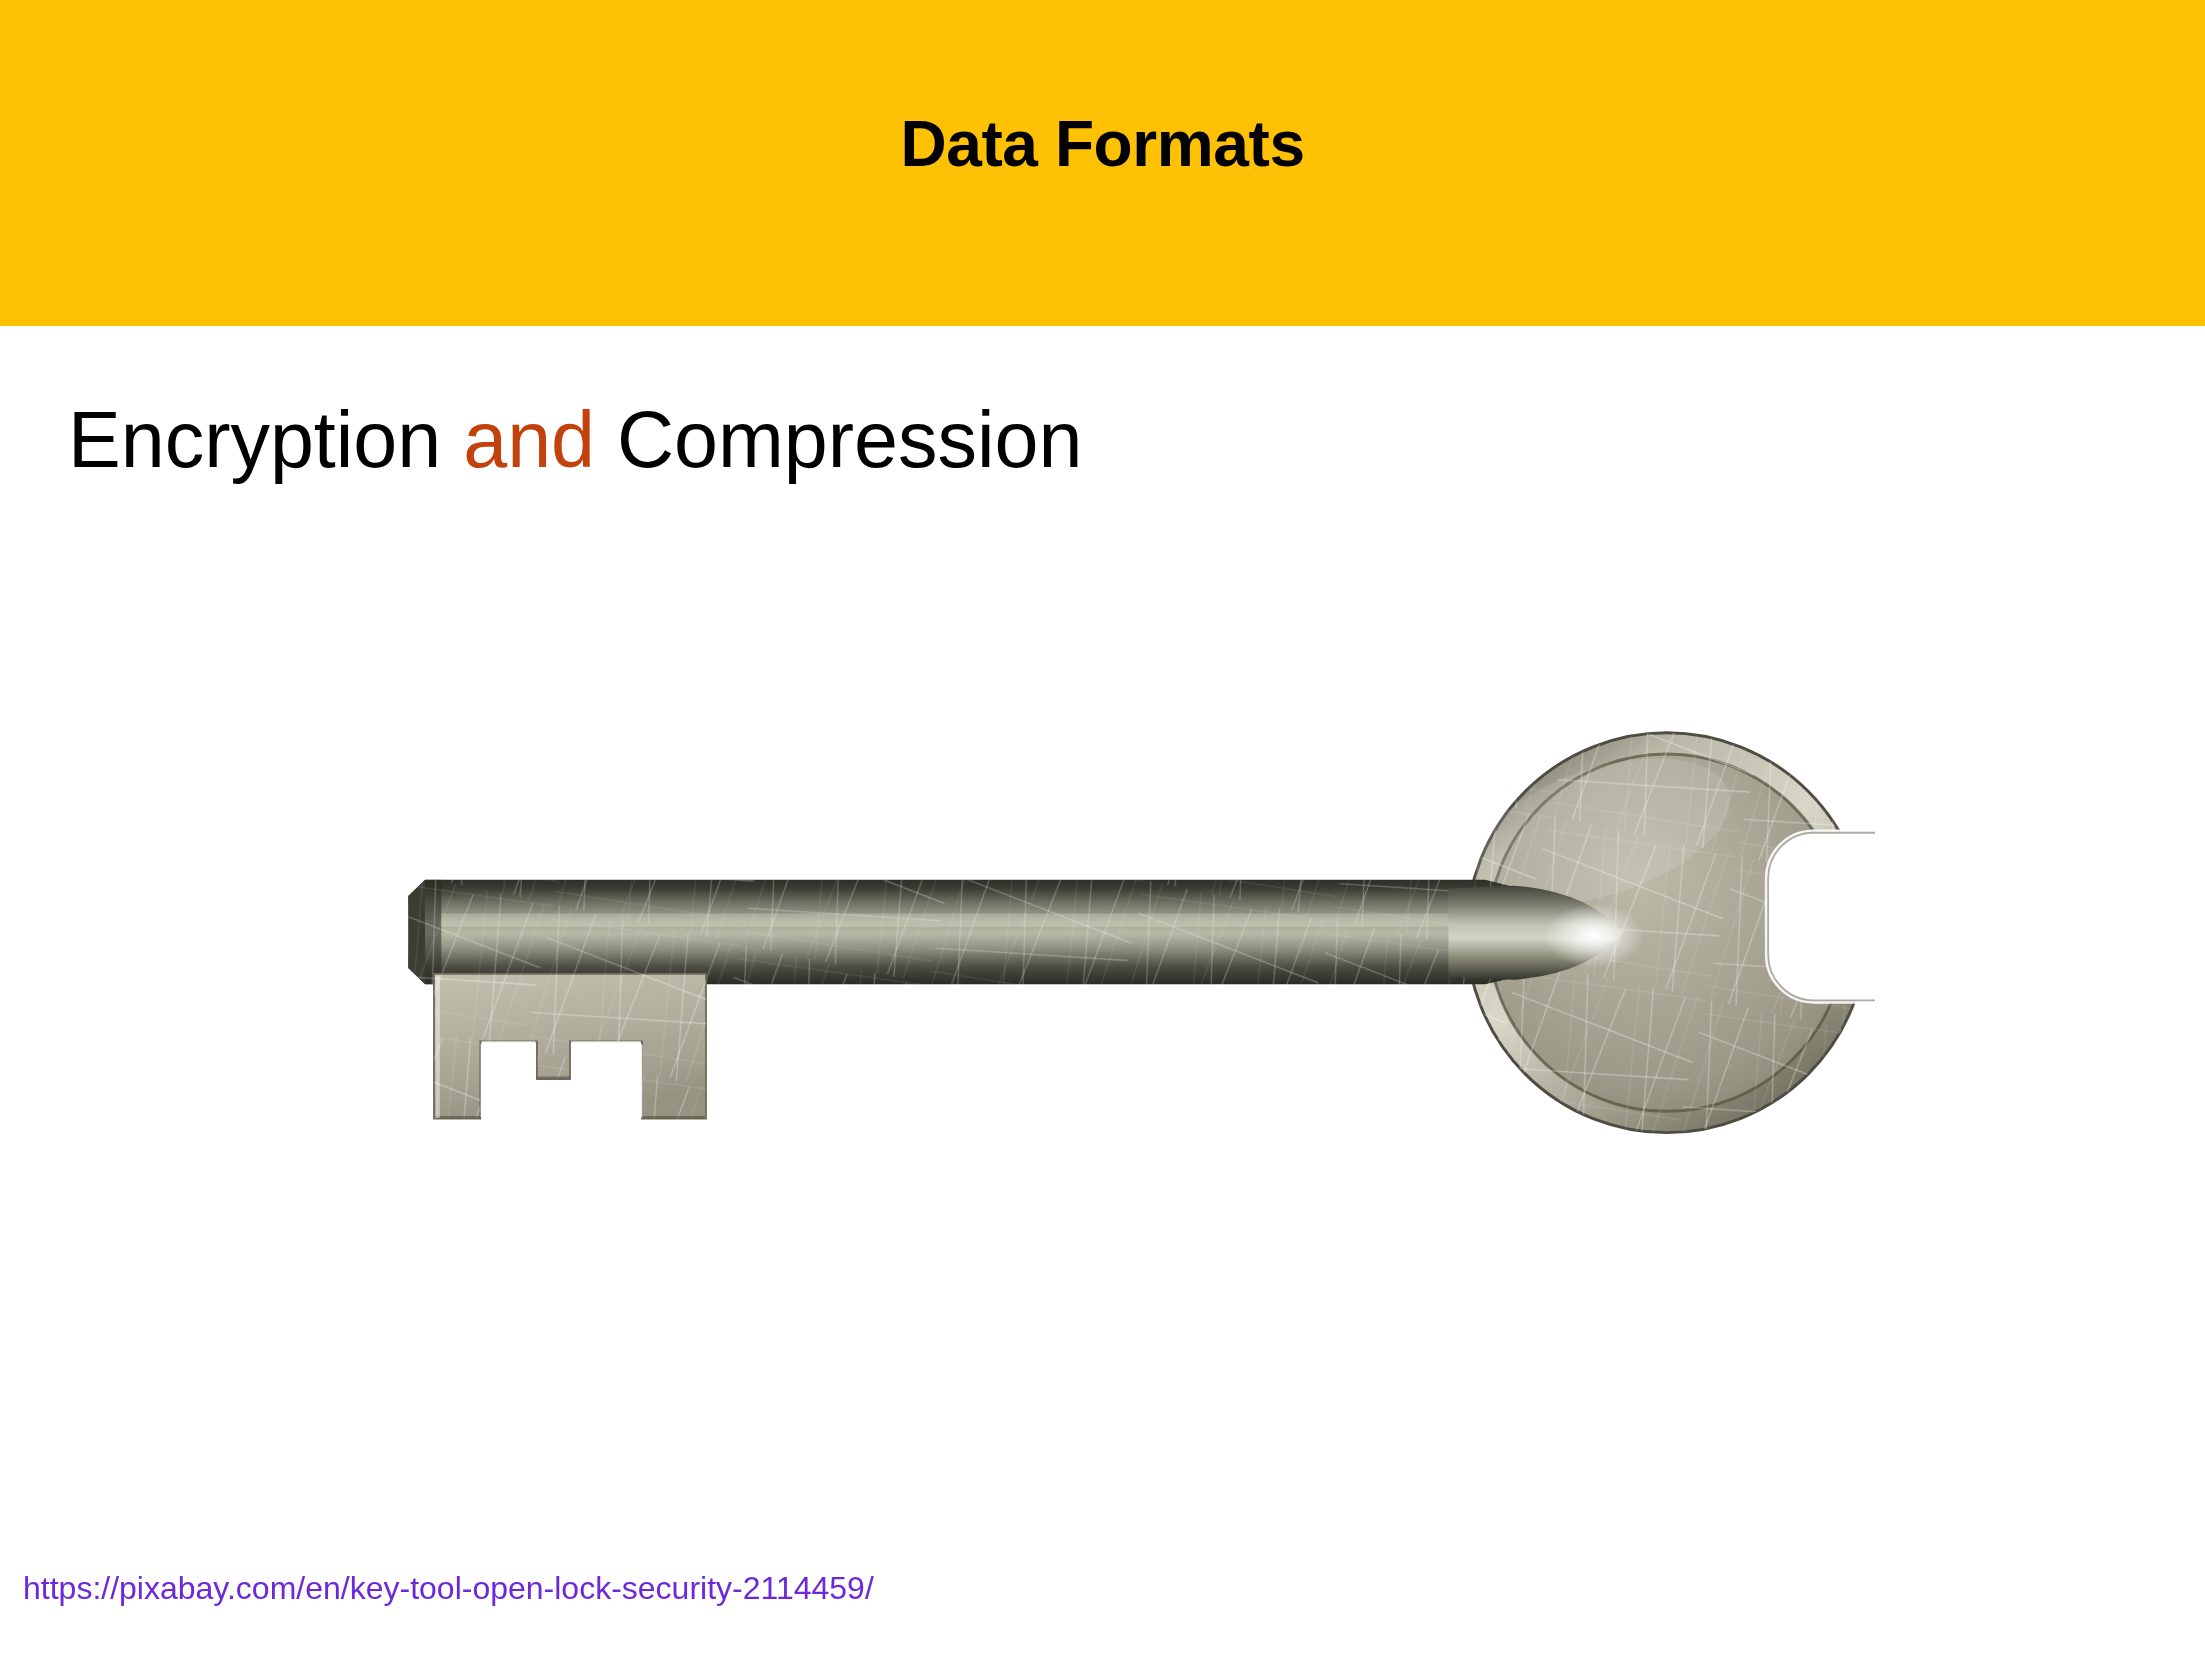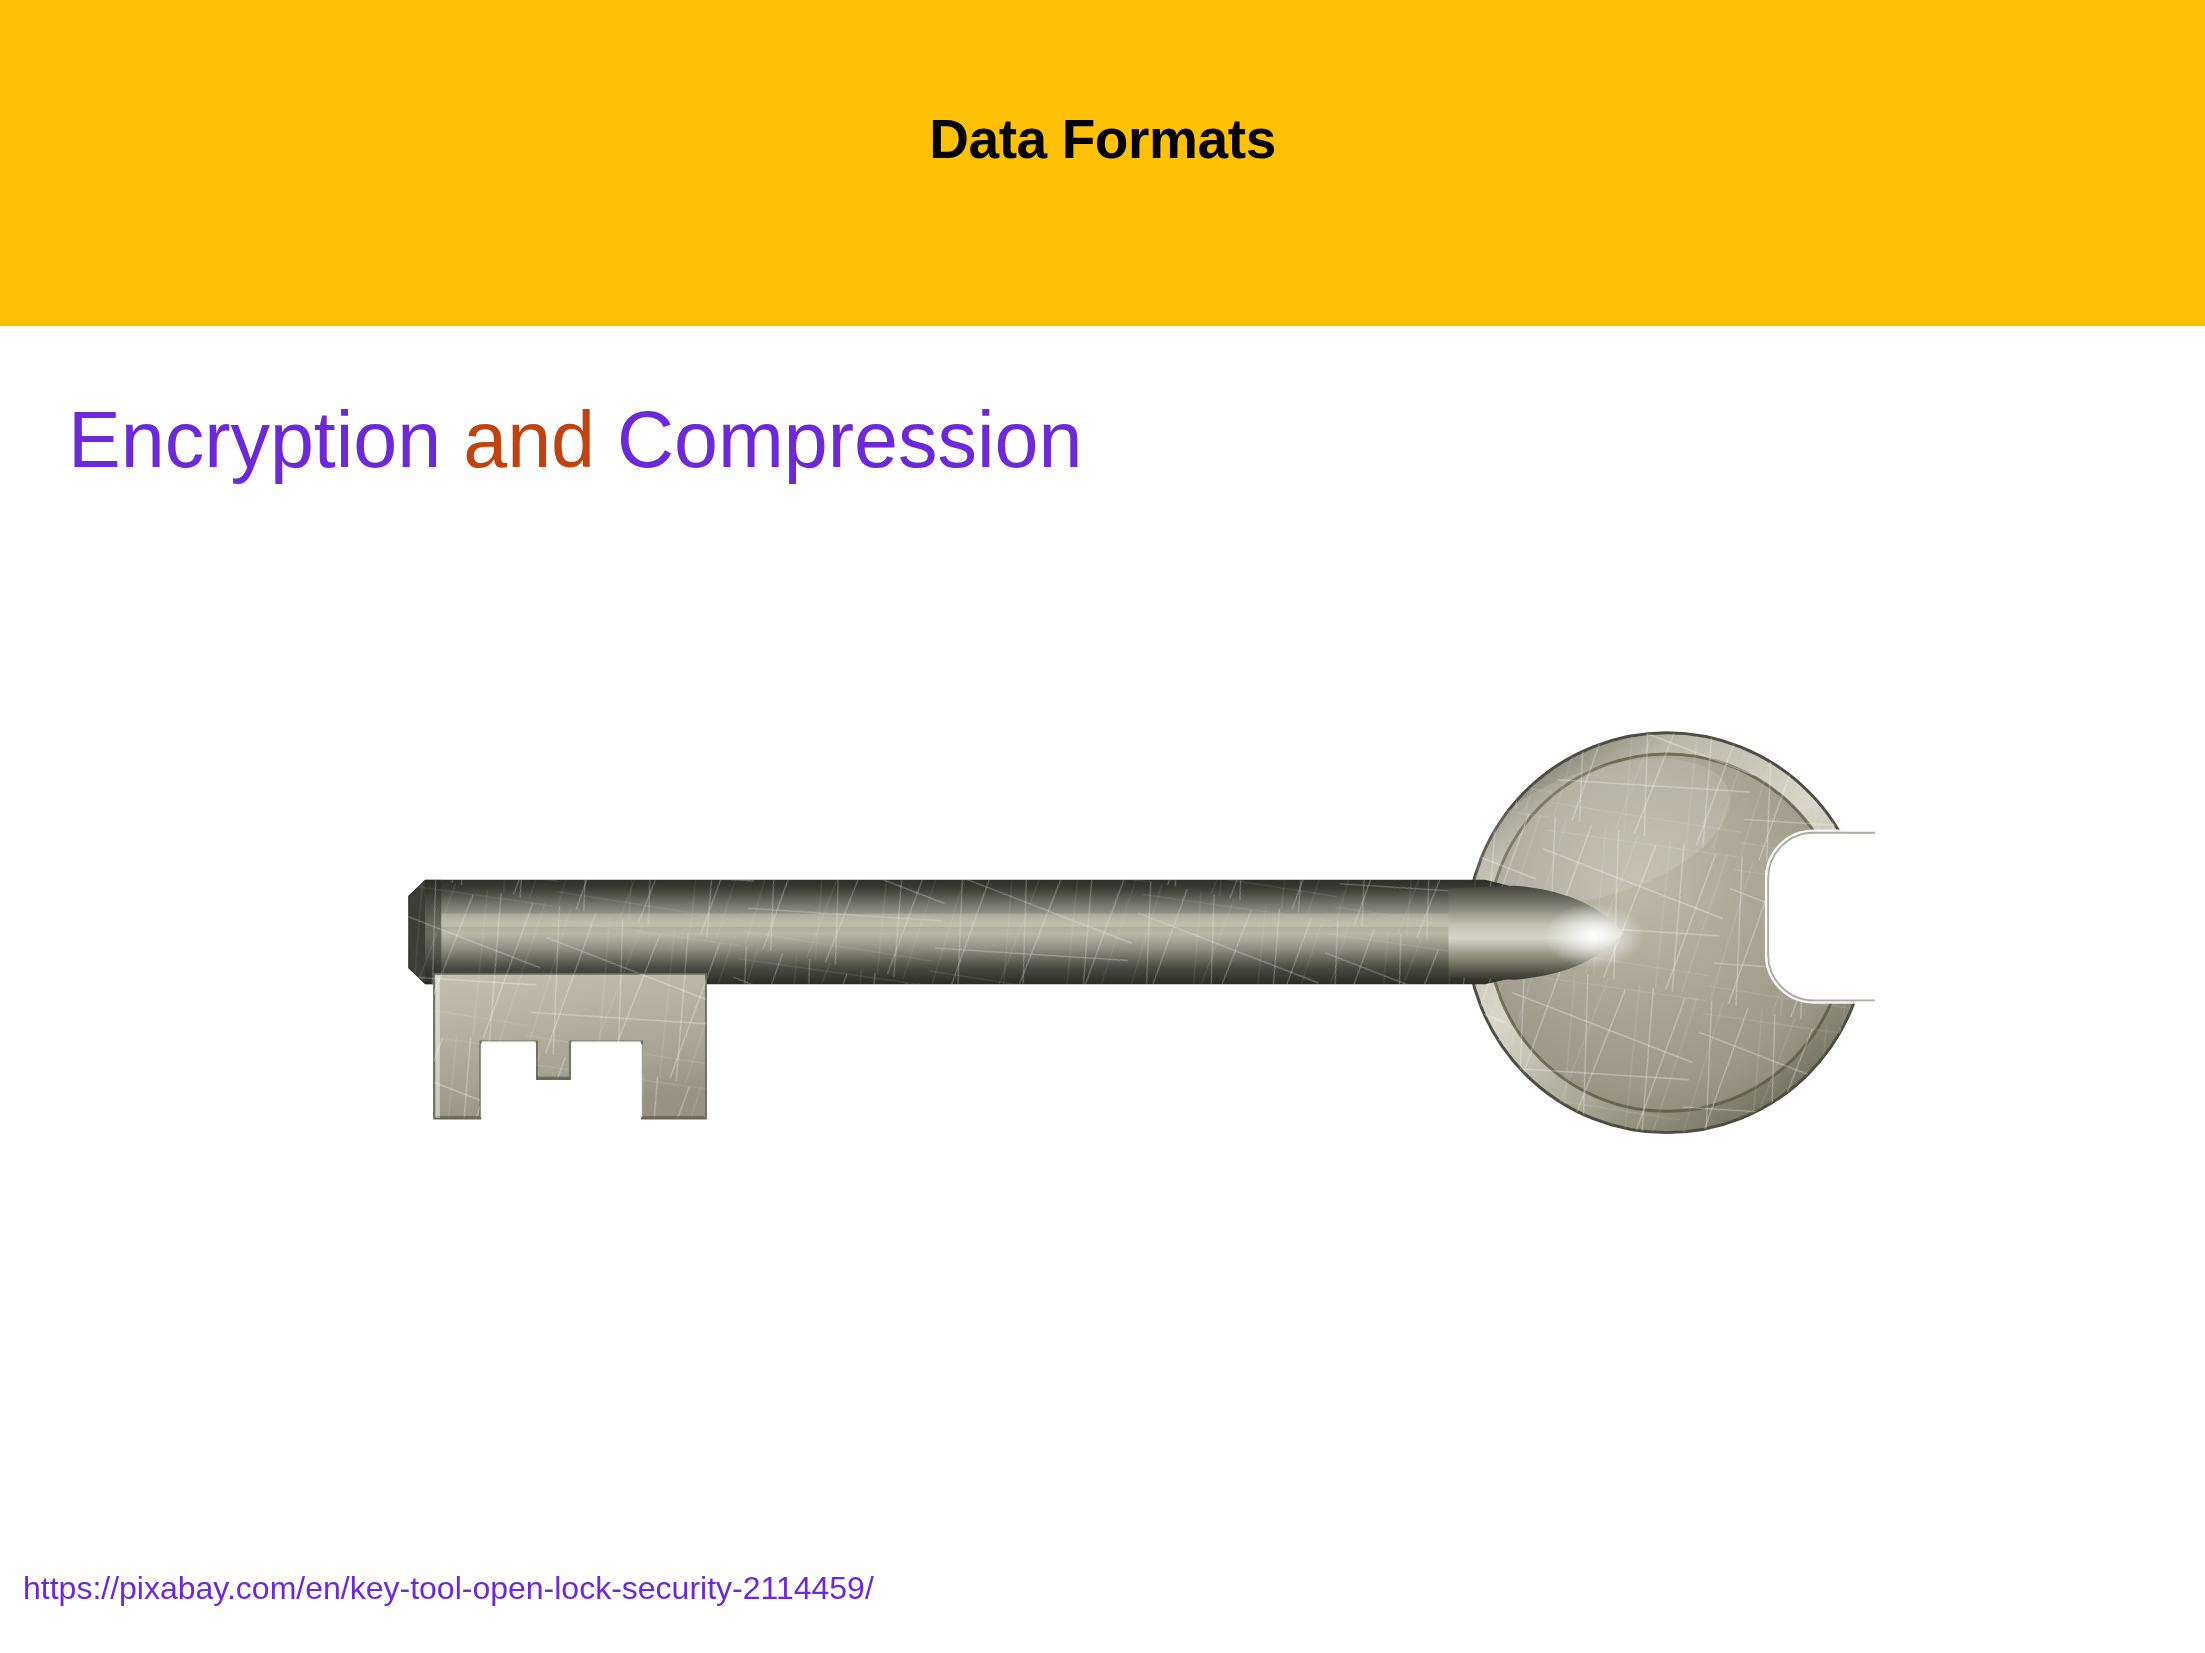--- a/index.html
+++ b/index.html
@@ -29,40 +29,40 @@
     background: #FEC103;
   }
   #slide-title {
     position: absolute;
     left: 0;
     top: 112px;
     width: 2205px;
     text-align: center;
     font-family: "Liberation Sans", sans-serif;
     font-weight: bold;
-    font-size: 55px;
+    font-size: 64px;
     line-height: 1.0;
     letter-spacing: -0.4px;
     color: #000000;
     white-space: nowrap;
   }
 
   
   #subtitle-line {
     position: absolute;
     left: 68px;
     top: 396px;
     font-family: "Liberation Sans", sans-serif;
     font-weight: normal;
     font-size: 79px;
     line-height: 1.12;
     color: #000000;
     white-space: nowrap;
   }
-  .word-red   { color: #6d28d9; }
+  .word-red   { color: #000000; }
   .word-black { color: #c2410c; }
 
   
   #attribution-url {
     position: absolute;
     left: 23px;
     top: 1571px;
     font-family: "Liberation Sans", sans-serif;
     font-weight: normal;
     font-size: 32px;

